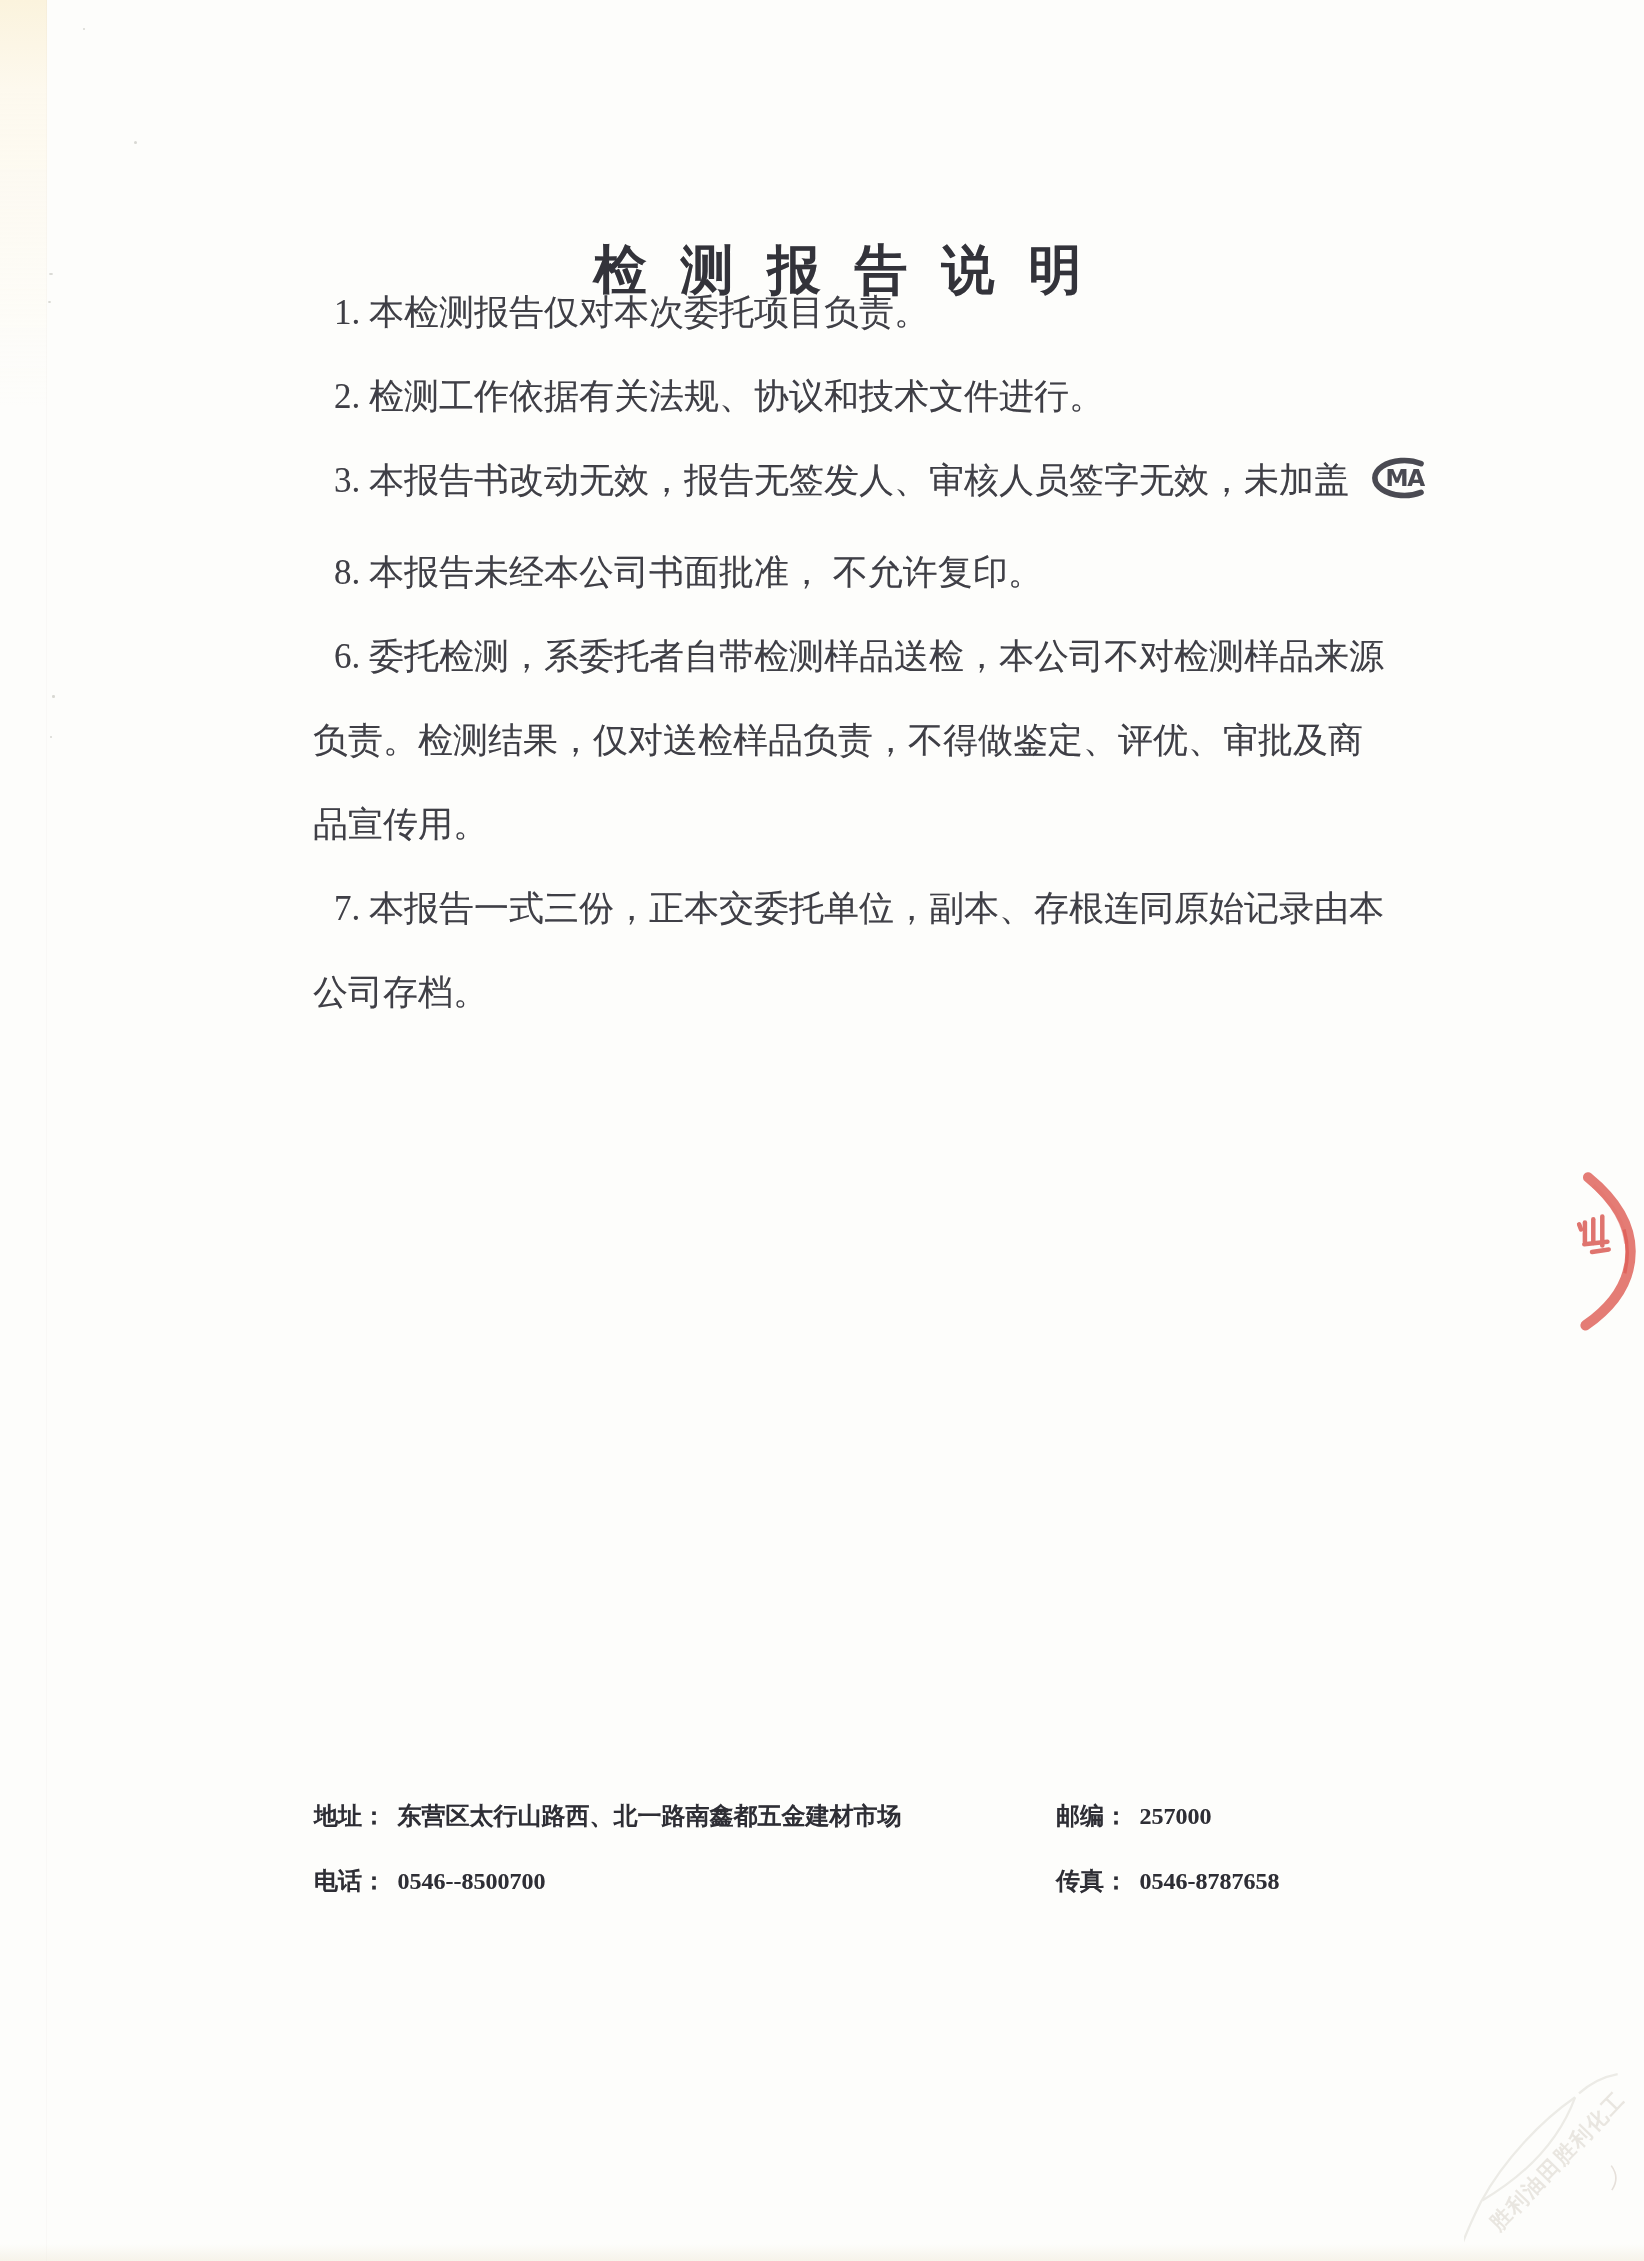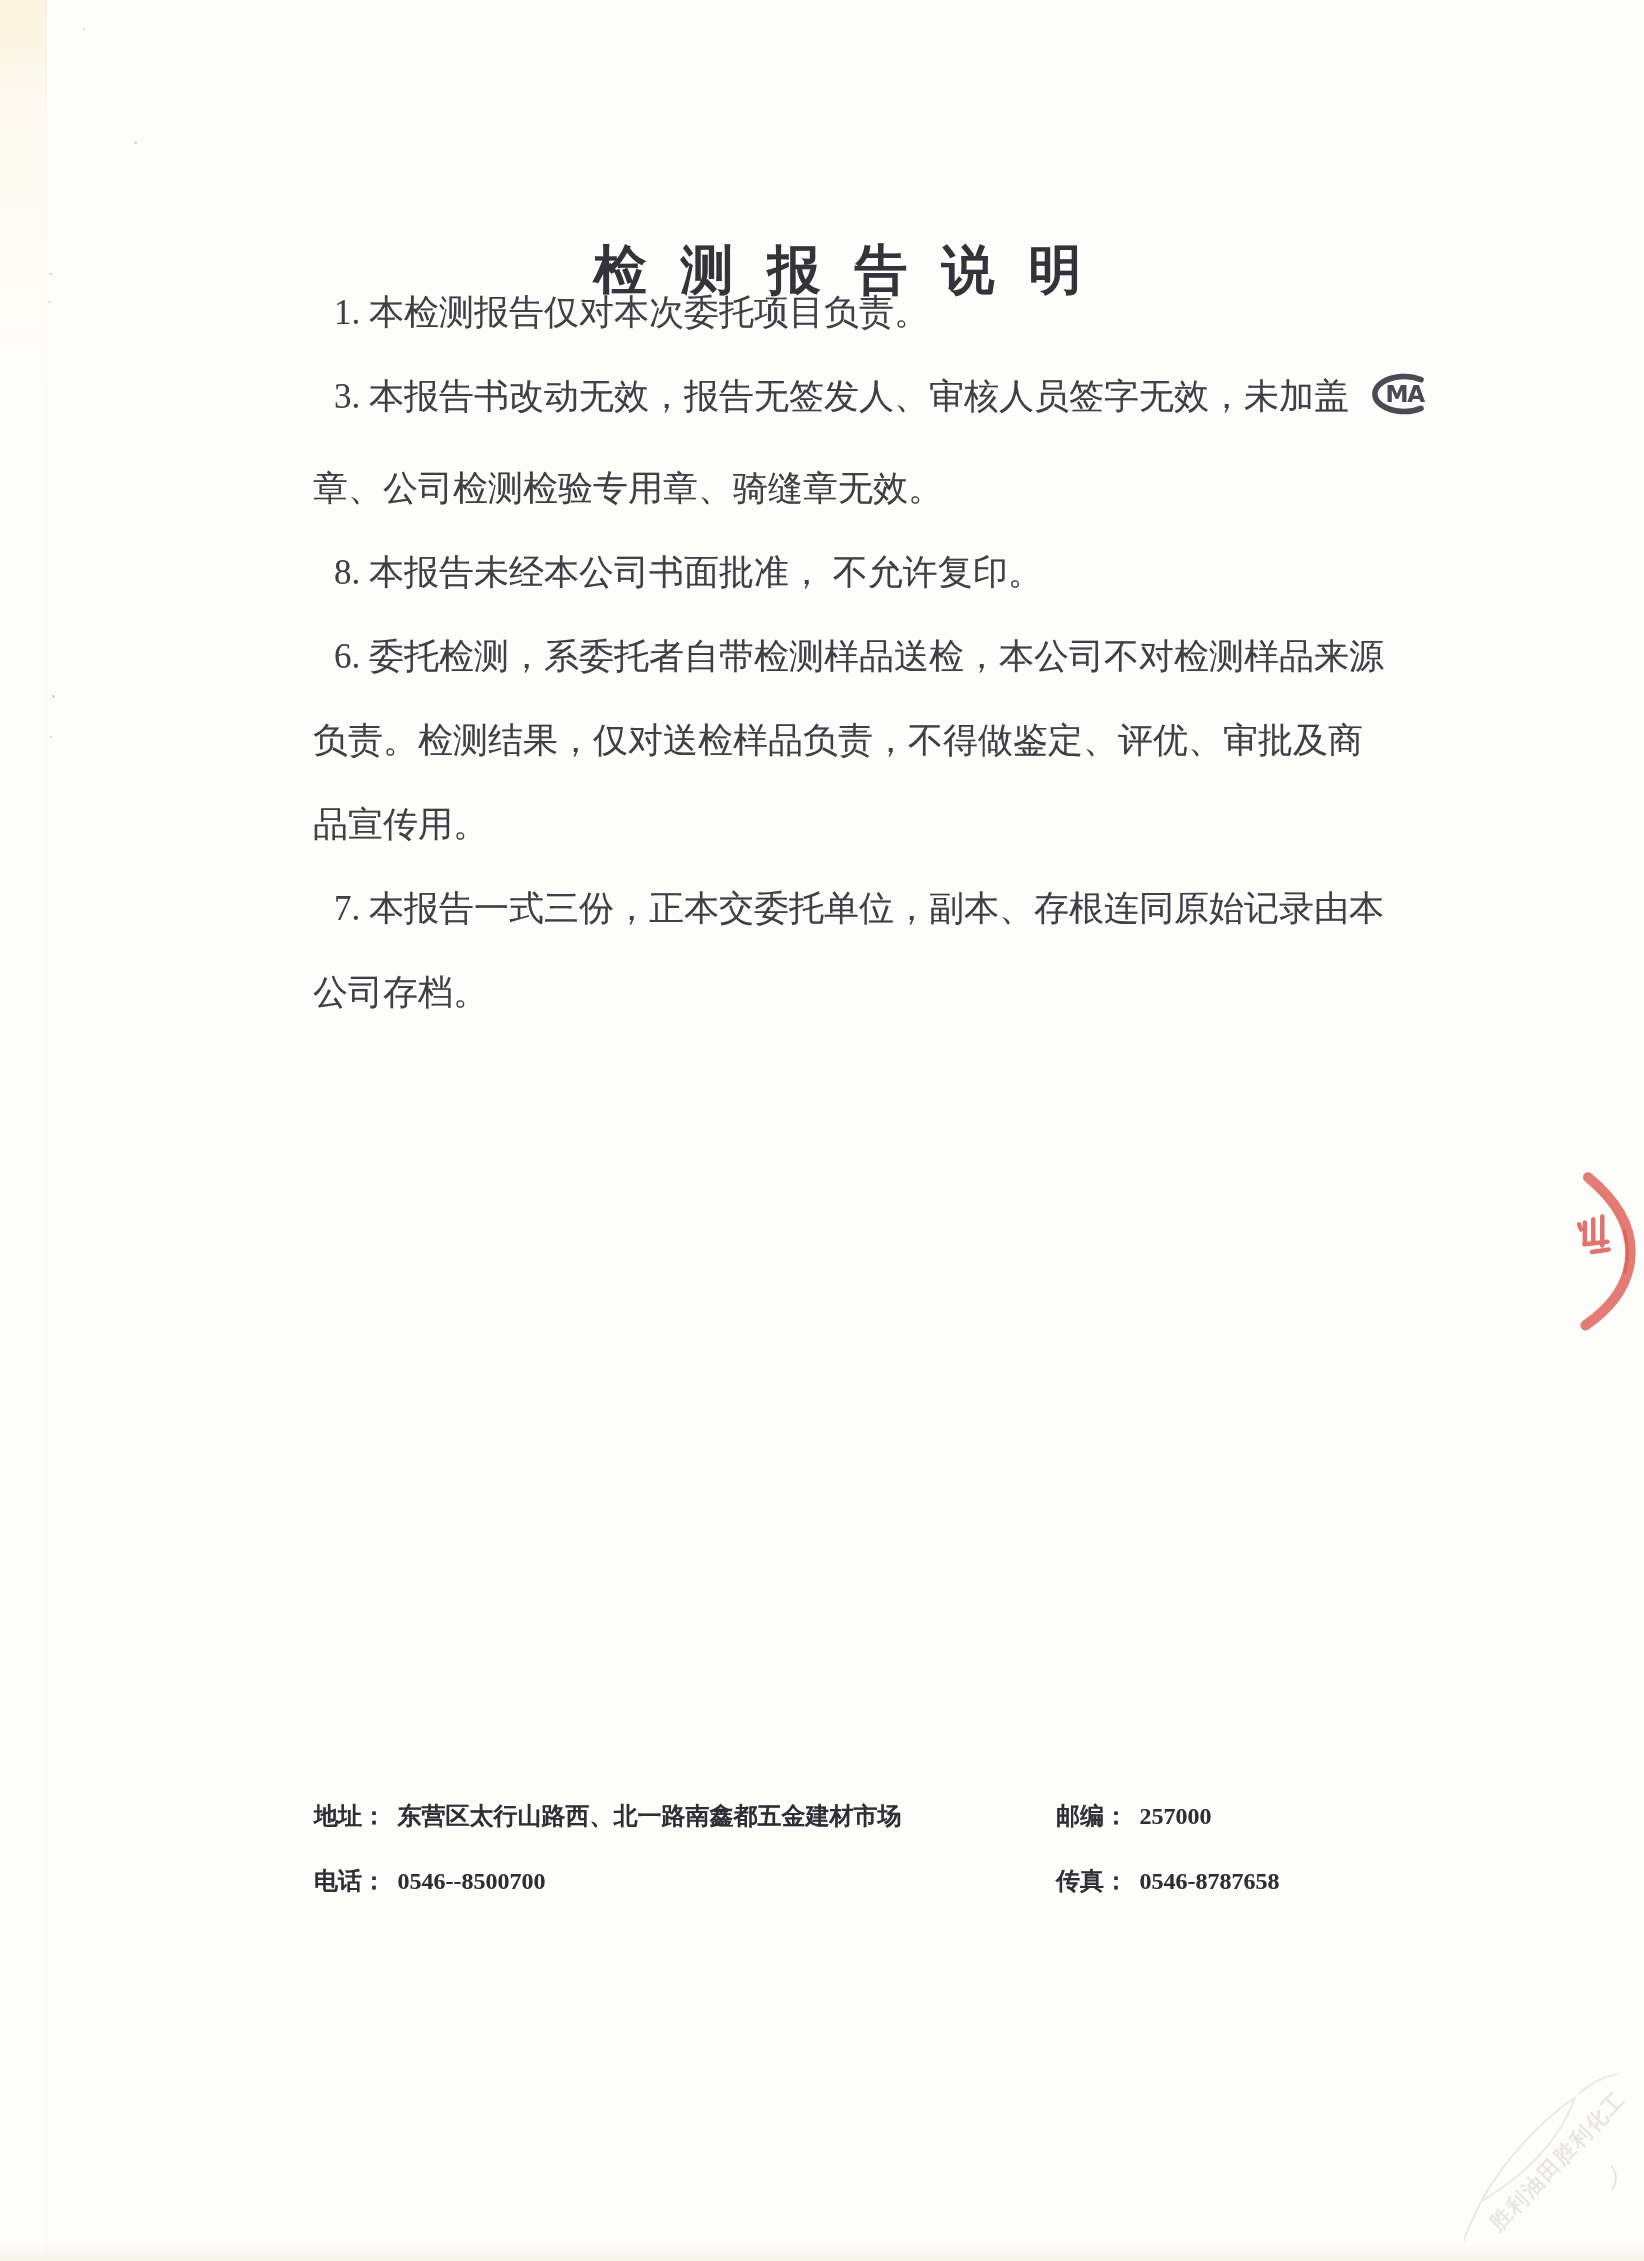--- a/index.html
+++ b/index.html
@@ -69,27 +69,29 @@
 
   <div class="edge-strip"></div>
 
   <h1 class="title">检测报告说明</h1>
 
   <div class="notes">
     <div class="note">
       <div class="note-line first">1. 本检测报告仅对本次委托项目负责。</div>
     </div>
     <div class="note">
+      <div class="note-line first">2. 检测工作依据有关法规、协议和技术文件进行。</div>
+    </div>
+    <div class="note">
       <div class="note-line first">
         <span>3. 本报告书改动无效，报告无签发人、审核人员签字无效，未加盖</span><span class="cma-badge"><svg width="75" height="44" viewBox="0 0 120 70" style="font-size:54px">
           <path d="M 88,12 A 47,28 0 1 0 88,58" fill="none" stroke="#4a4a52" stroke-width="9" stroke-linecap="round"></path>
           <text x="62" y="48" text-anchor="middle" font-family="DejaVu Sans, Liberation Sans, sans-serif" font-size="37" font-weight="bold" fill="#4a4a52" letter-spacing="-2">MA</text>
         </svg></span>
       </div>
-      <div class="note-line">章、公司检测检验专用章、骑缝章无效。</div>
     </div>
     <div class="note">
       <div class="note-line first">8. 本报告未经本公司书面批准， 不允许复印。</div>
     </div>
     <div class="note">
       <div class="note-line first">6. 委托检测，系委托者自带检测样品送检，本公司不对检测样品来源</div>
       <div class="note-line">负责。检测结果，仅对送检样品负责，不得做鉴定、评优、审批及商</div>
       <div class="note-line">品宣传用。</div>
     </div>
     <div class="note">

